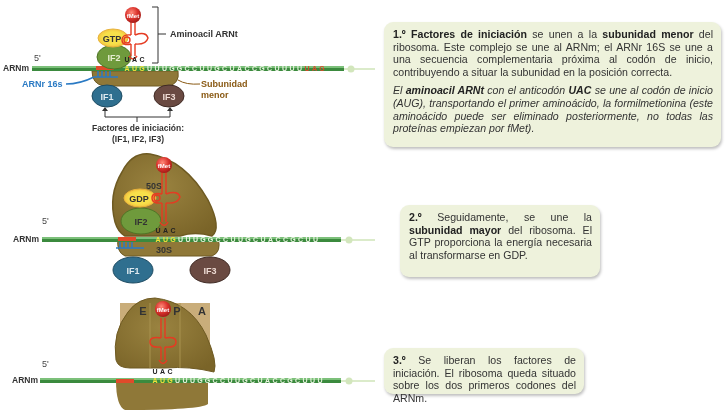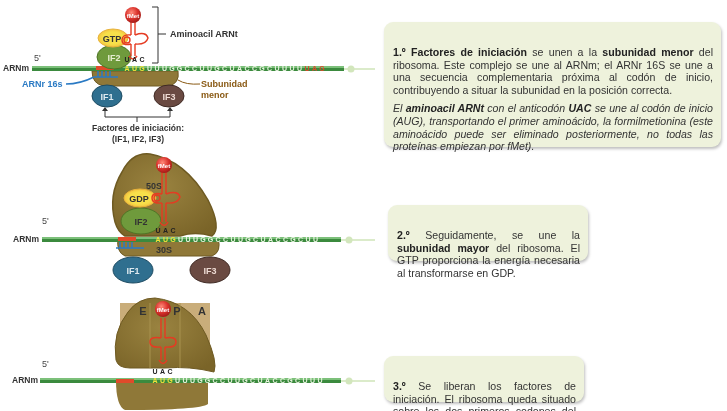--- a/index.html
+++ b/index.html
@@ -1,25 +1,25 @@
 <!DOCTYPE html>
 <html><head>
 <meta charset="utf-8">
 <style>
   html,body{margin:0;padding:0;background:#ffffff;}
   body{width:727px;height:411px;position:relative;overflow:hidden;font-family:"Liberation Sans",sans-serif;}
   #stage{position:absolute;left:0;top:0;width:727px;height:411px;}
   .tbox{position:absolute;background:#eef2dc;border-radius:9px;box-shadow:1px 2px 3px rgba(0,0,0,0.25);
-        font-family:"Liberation Sans",sans-serif;font-size:10.6px;line-height:12.6px;color:#333;padding:24px 8px 6px 9px;box-sizing:border-box;text-align:justify;}
+        font-family:"Liberation Sans",sans-serif;font-size:10.6px;line-height:12.6px;color:#333;padding:6px 8px 6px 9px;box-sizing:border-box;text-align:justify;}
   .tbox p{margin:0;}
   .tbox p + p{margin-top:6px;font-style:italic;}
   .tbox b{color:#222;}
   #box1{left:384px;top:22px;width:337px;height:125px;}
-  #box2{left:388px;top:205px;width:200px;height:56px;}
-  #box3{left:384px;top:356px;width:200px;height:46px;}
+  #box2{left:400px;top:205px;width:200px;height:72px;}
+  #box3{left:384px;top:348px;width:200px;height:46px;}
   svg text{font-family:"Liberation Sans",sans-serif;}
 </style>
 </head>
 <body>
 
 <svg id="stage" width="727" height="411" viewBox="0 0 727 411">
   <defs>
     <radialGradient id="gFmet" cx="40%" cy="35%" r="65%">
       <stop offset="0" stop-color="#ff8a7a"></stop>
         <stop offset="0.6" stop-color="#d9312b"></stop>

